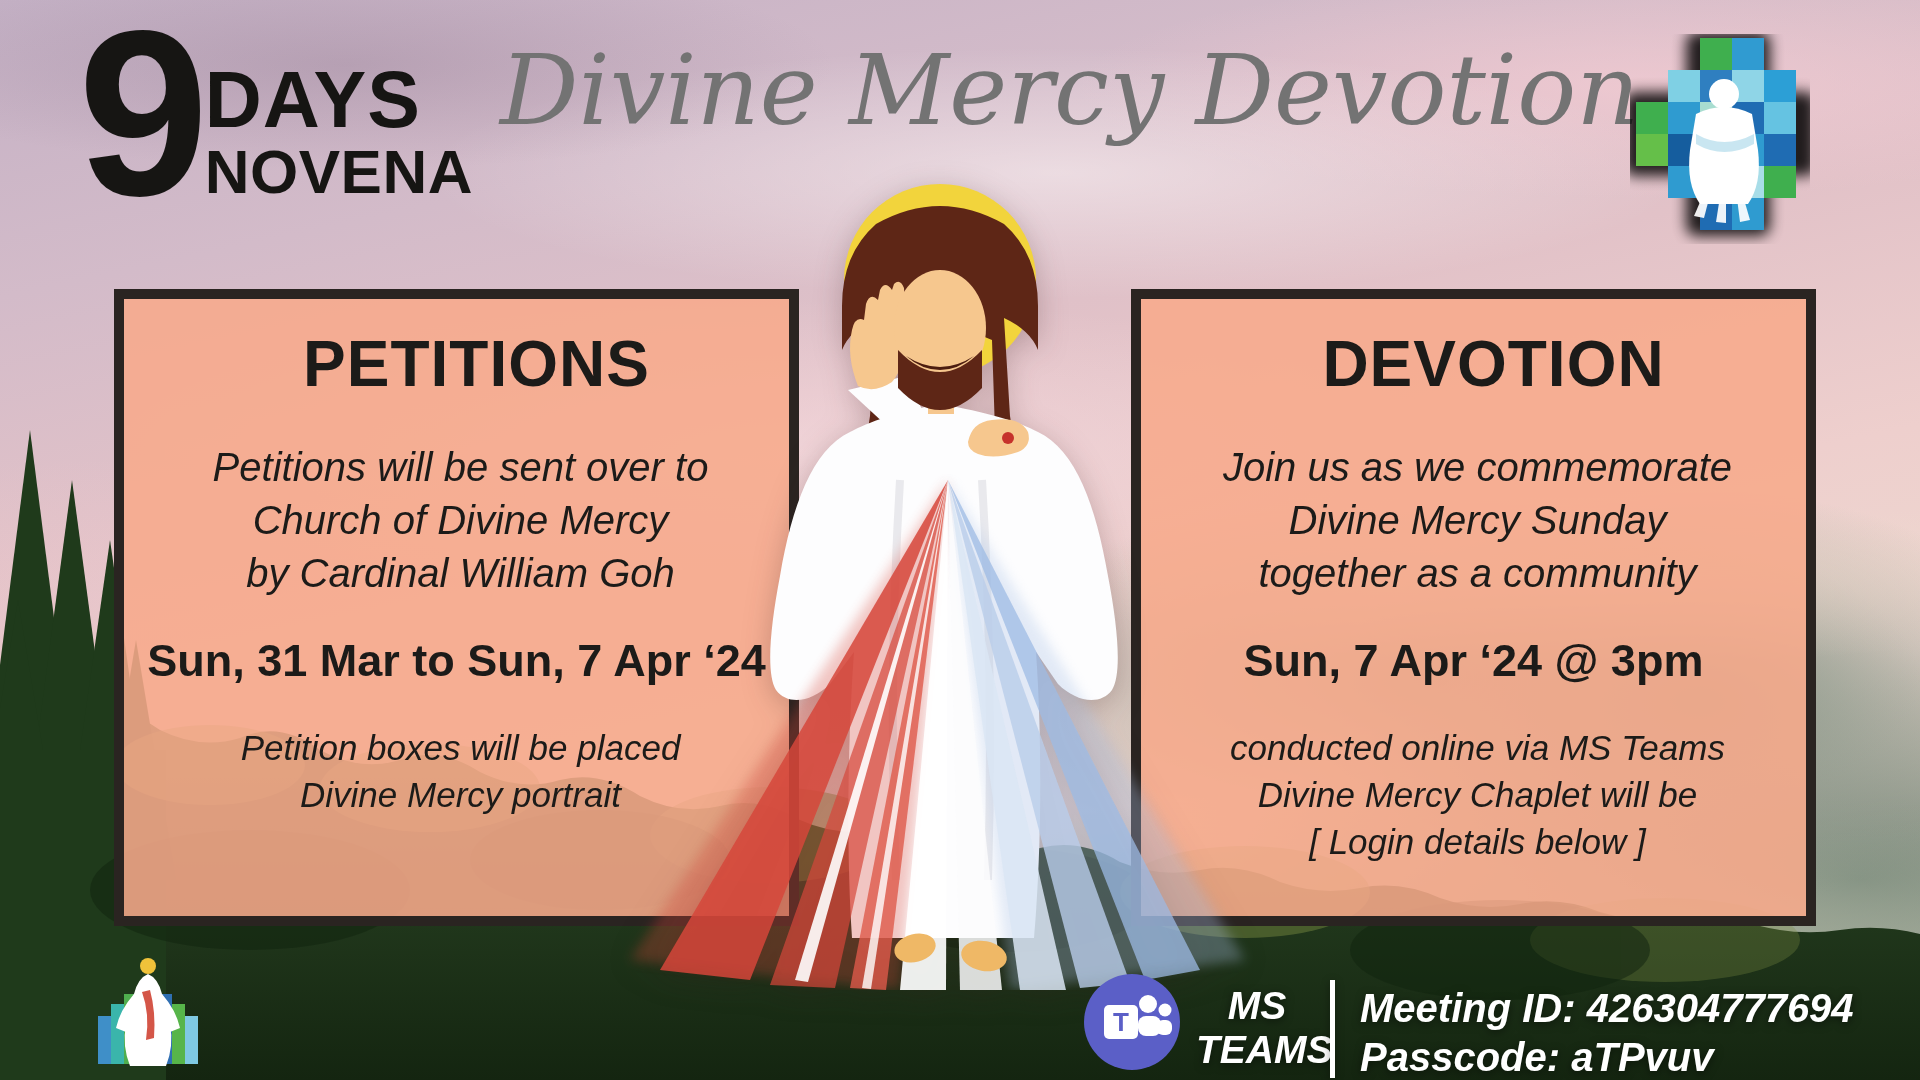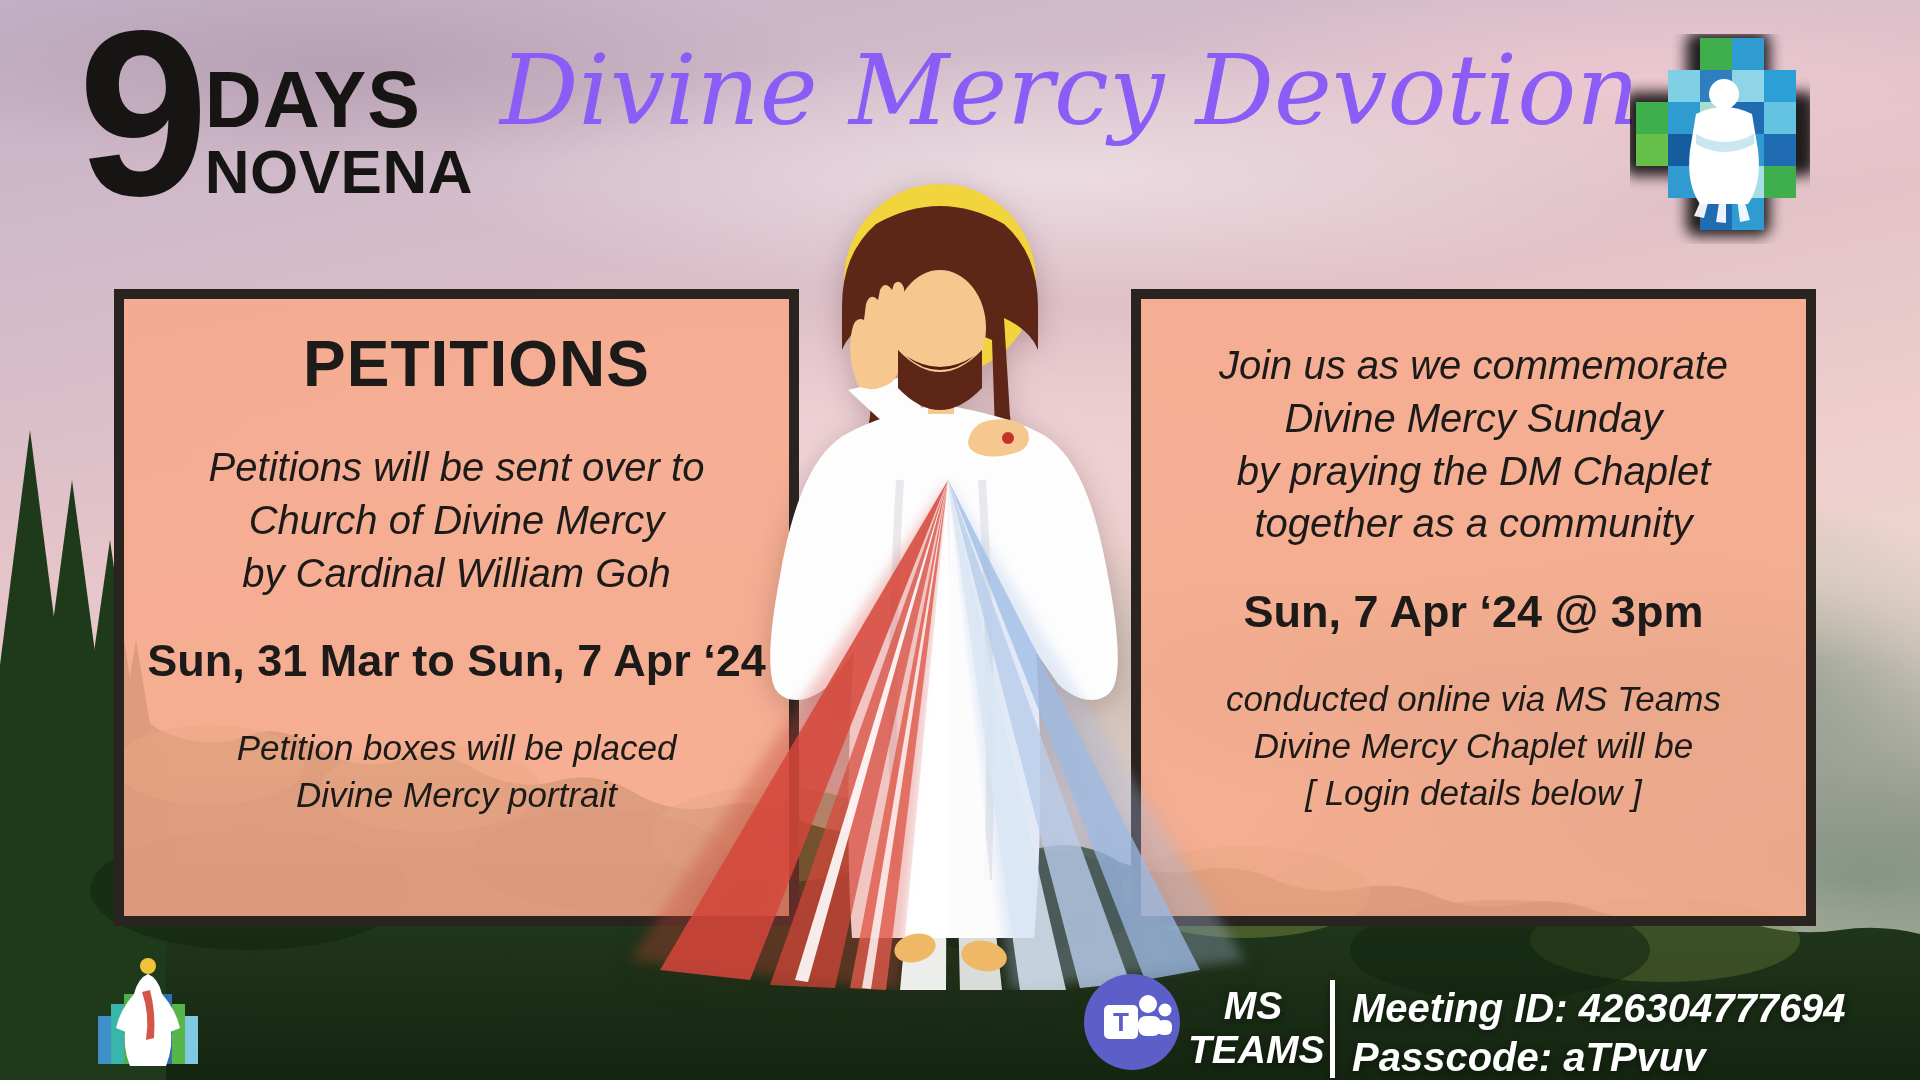--- a/index.html
+++ b/index.html
@@ -25,34 +25,34 @@
   .forest{position:absolute;left:0;bottom:0;z-index:2;}
 
   
   .badge{position:absolute;left:78px;top:14px;z-index:3;display:flex;color:#161513;}
   .badge .nine{font-size:235px;line-height:0.85;font-weight:800;letter-spacing:-8px;}
   .badge .words{display:flex;flex-direction:column;margin-left:4px;margin-top:46px;}
   .badge .days{font-size:79px;font-weight:800;line-height:1.0;letter-spacing:1px;}
   .badge .novena{font-size:62px;font-weight:800;line-height:1.05;letter-spacing:0.5px;}
   .script-title{position:absolute;left:500px;top:12px;width:1120px;z-index:3;
     font-family:"DejaVu Serif",serif;font-style:italic;font-weight:400;
-    font-size:98px;line-height:1.6;color:#8b5cf6;text-align:center;white-space:nowrap;}
+    font-size:98px;line-height:1.6;color:#737373;text-align:center;white-space:nowrap;}
   .mosaic-logo{position:absolute;left:1630px;top:34px;z-index:3;}
 
   
   .box{position:absolute;top:289px;width:685px;height:637px;z-index:4;box-sizing:border-box;
     background:rgba(247,170,139,0.88);border:10px solid var(--box-border,#2a2421);
     color:var(--text-dark,#1c1b19);text-align:center;}
   .box-left{left:114px;}
   .box-right{left:1131px;}
   .box-title{margin:28px 0 0 0;font-size:64px;font-weight:800;letter-spacing:1px;padding-left:40px;}
   .box-body{margin:40px 0 0 0;font-style:italic;font-size:40px;line-height:1.32;}
   .box-date{margin:36px 0 0 0;font-weight:700;font-size:45px;}
   .box-note{margin:38px 0 0 0;font-style:italic;font-size:35px;line-height:1.34;}
-  .line{display:block;}
+  .line{display:block;padding-left:8px;}
 
   
   .jesus{position:absolute;left:600px;top:180px;z-index:5;filter:drop-shadow(0 6px 14px rgba(60,30,30,0.25));}
 
   
   .footer-text{color:var(--footer-text,#ffffff);font-weight:700;font-style:italic;
     text-shadow:0 2px 8px rgba(0,0,0,0.5);z-index:6;position:absolute;}
   .org-logo{position:absolute;left:96px;top:954px;z-index:6;}
   .org-text{left:218px;top:974px;font-size:38px;line-height:1.2;}
   .teams-icon{position:absolute;left:1082px;top:972px;z-index:6;}
@@ -163,24 +163,24 @@
       <span class="line">by Cardinal William Goh</span>
     </p>
     <p class="box-date">Sun, 31 Mar to Sun, 7 Apr ‘24</p>
     <p class="box-note">
       <span class="line">Petition boxes will be placed</span>
       <span class="line">Divine Mercy portrait</span>
     </p>
   </section>
 
   <section class="box box-right">
+    <h2 class="box-title">DEVOTION</h2>
     <p class="box-body">
       <span class="line">Join us as we commemorate</span>
       <span class="line">Divine Mercy Sunday</span>
-      <span class="line">by praying the DM Chaplet</span>
       <span class="line">together as a community</span>
     </p>
     <p class="box-date">Sun, 7 Apr ‘24 @ 3pm</p>
     <p class="box-note">
       <span class="line">conducted online via MS Teams</span>
       <span class="line">Divine Mercy Chaplet will be</span>
       <span class="line">[ Login details below ]</span>
     </p>
   </section>
 

